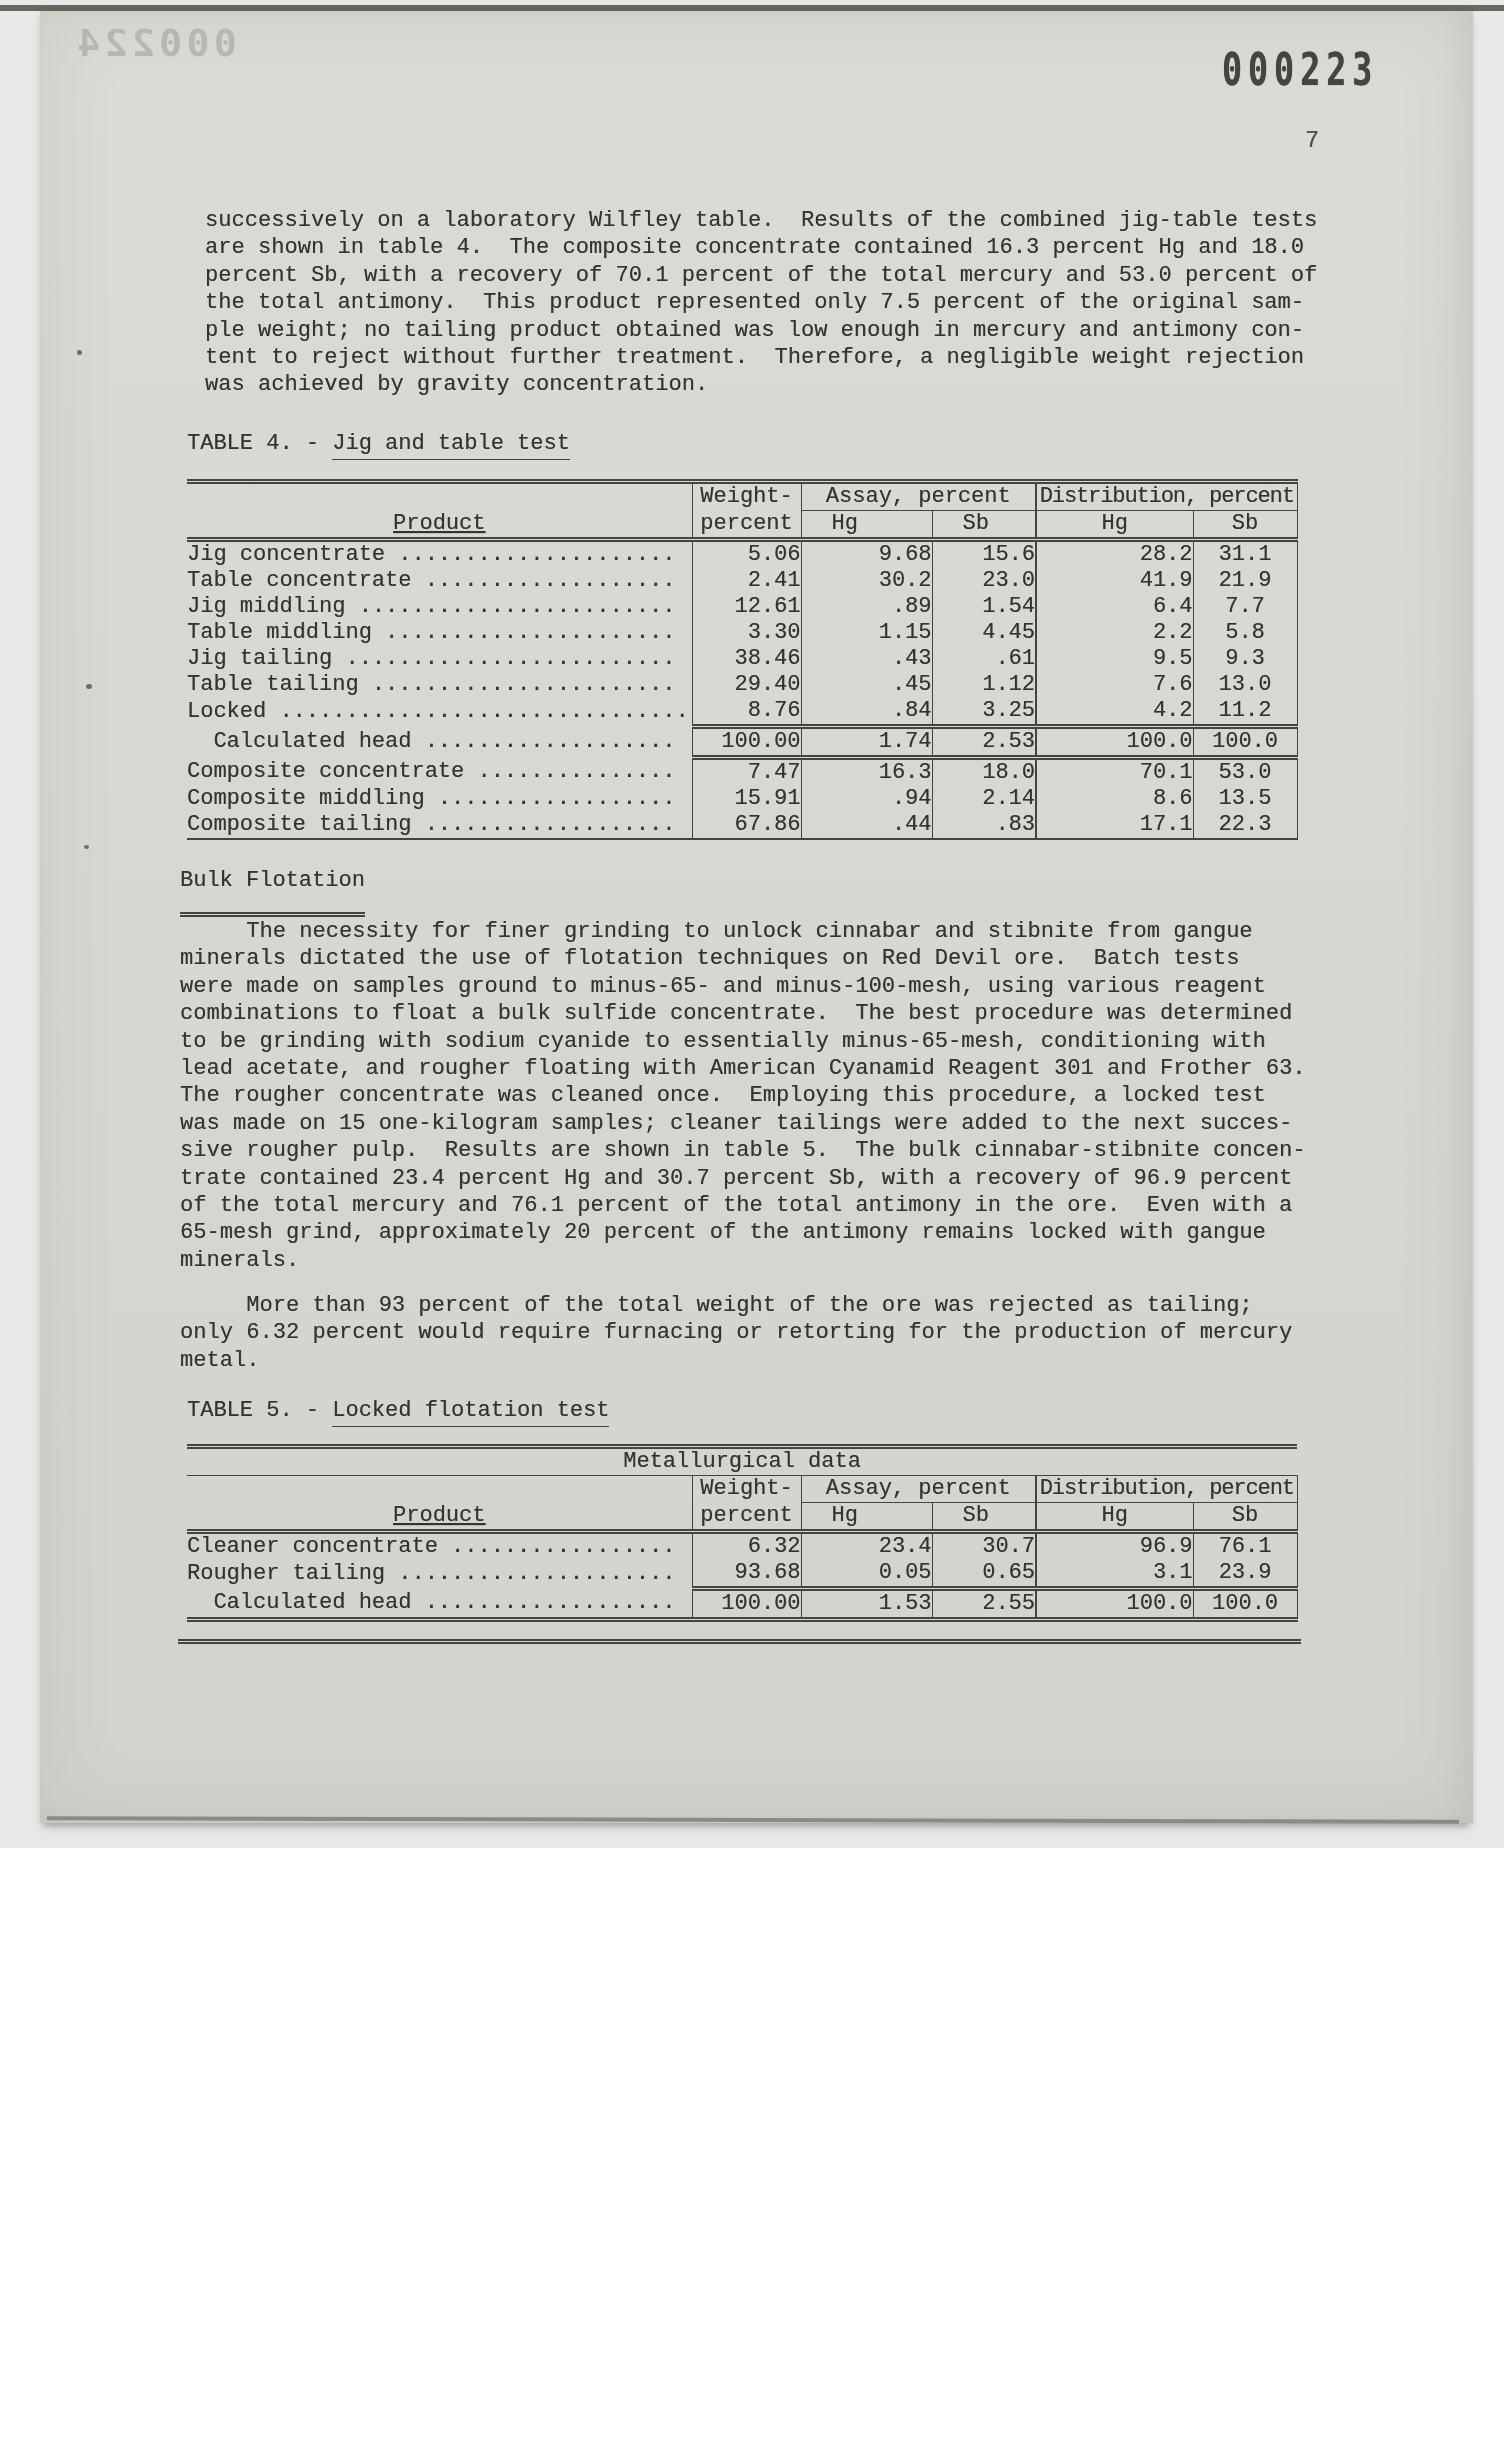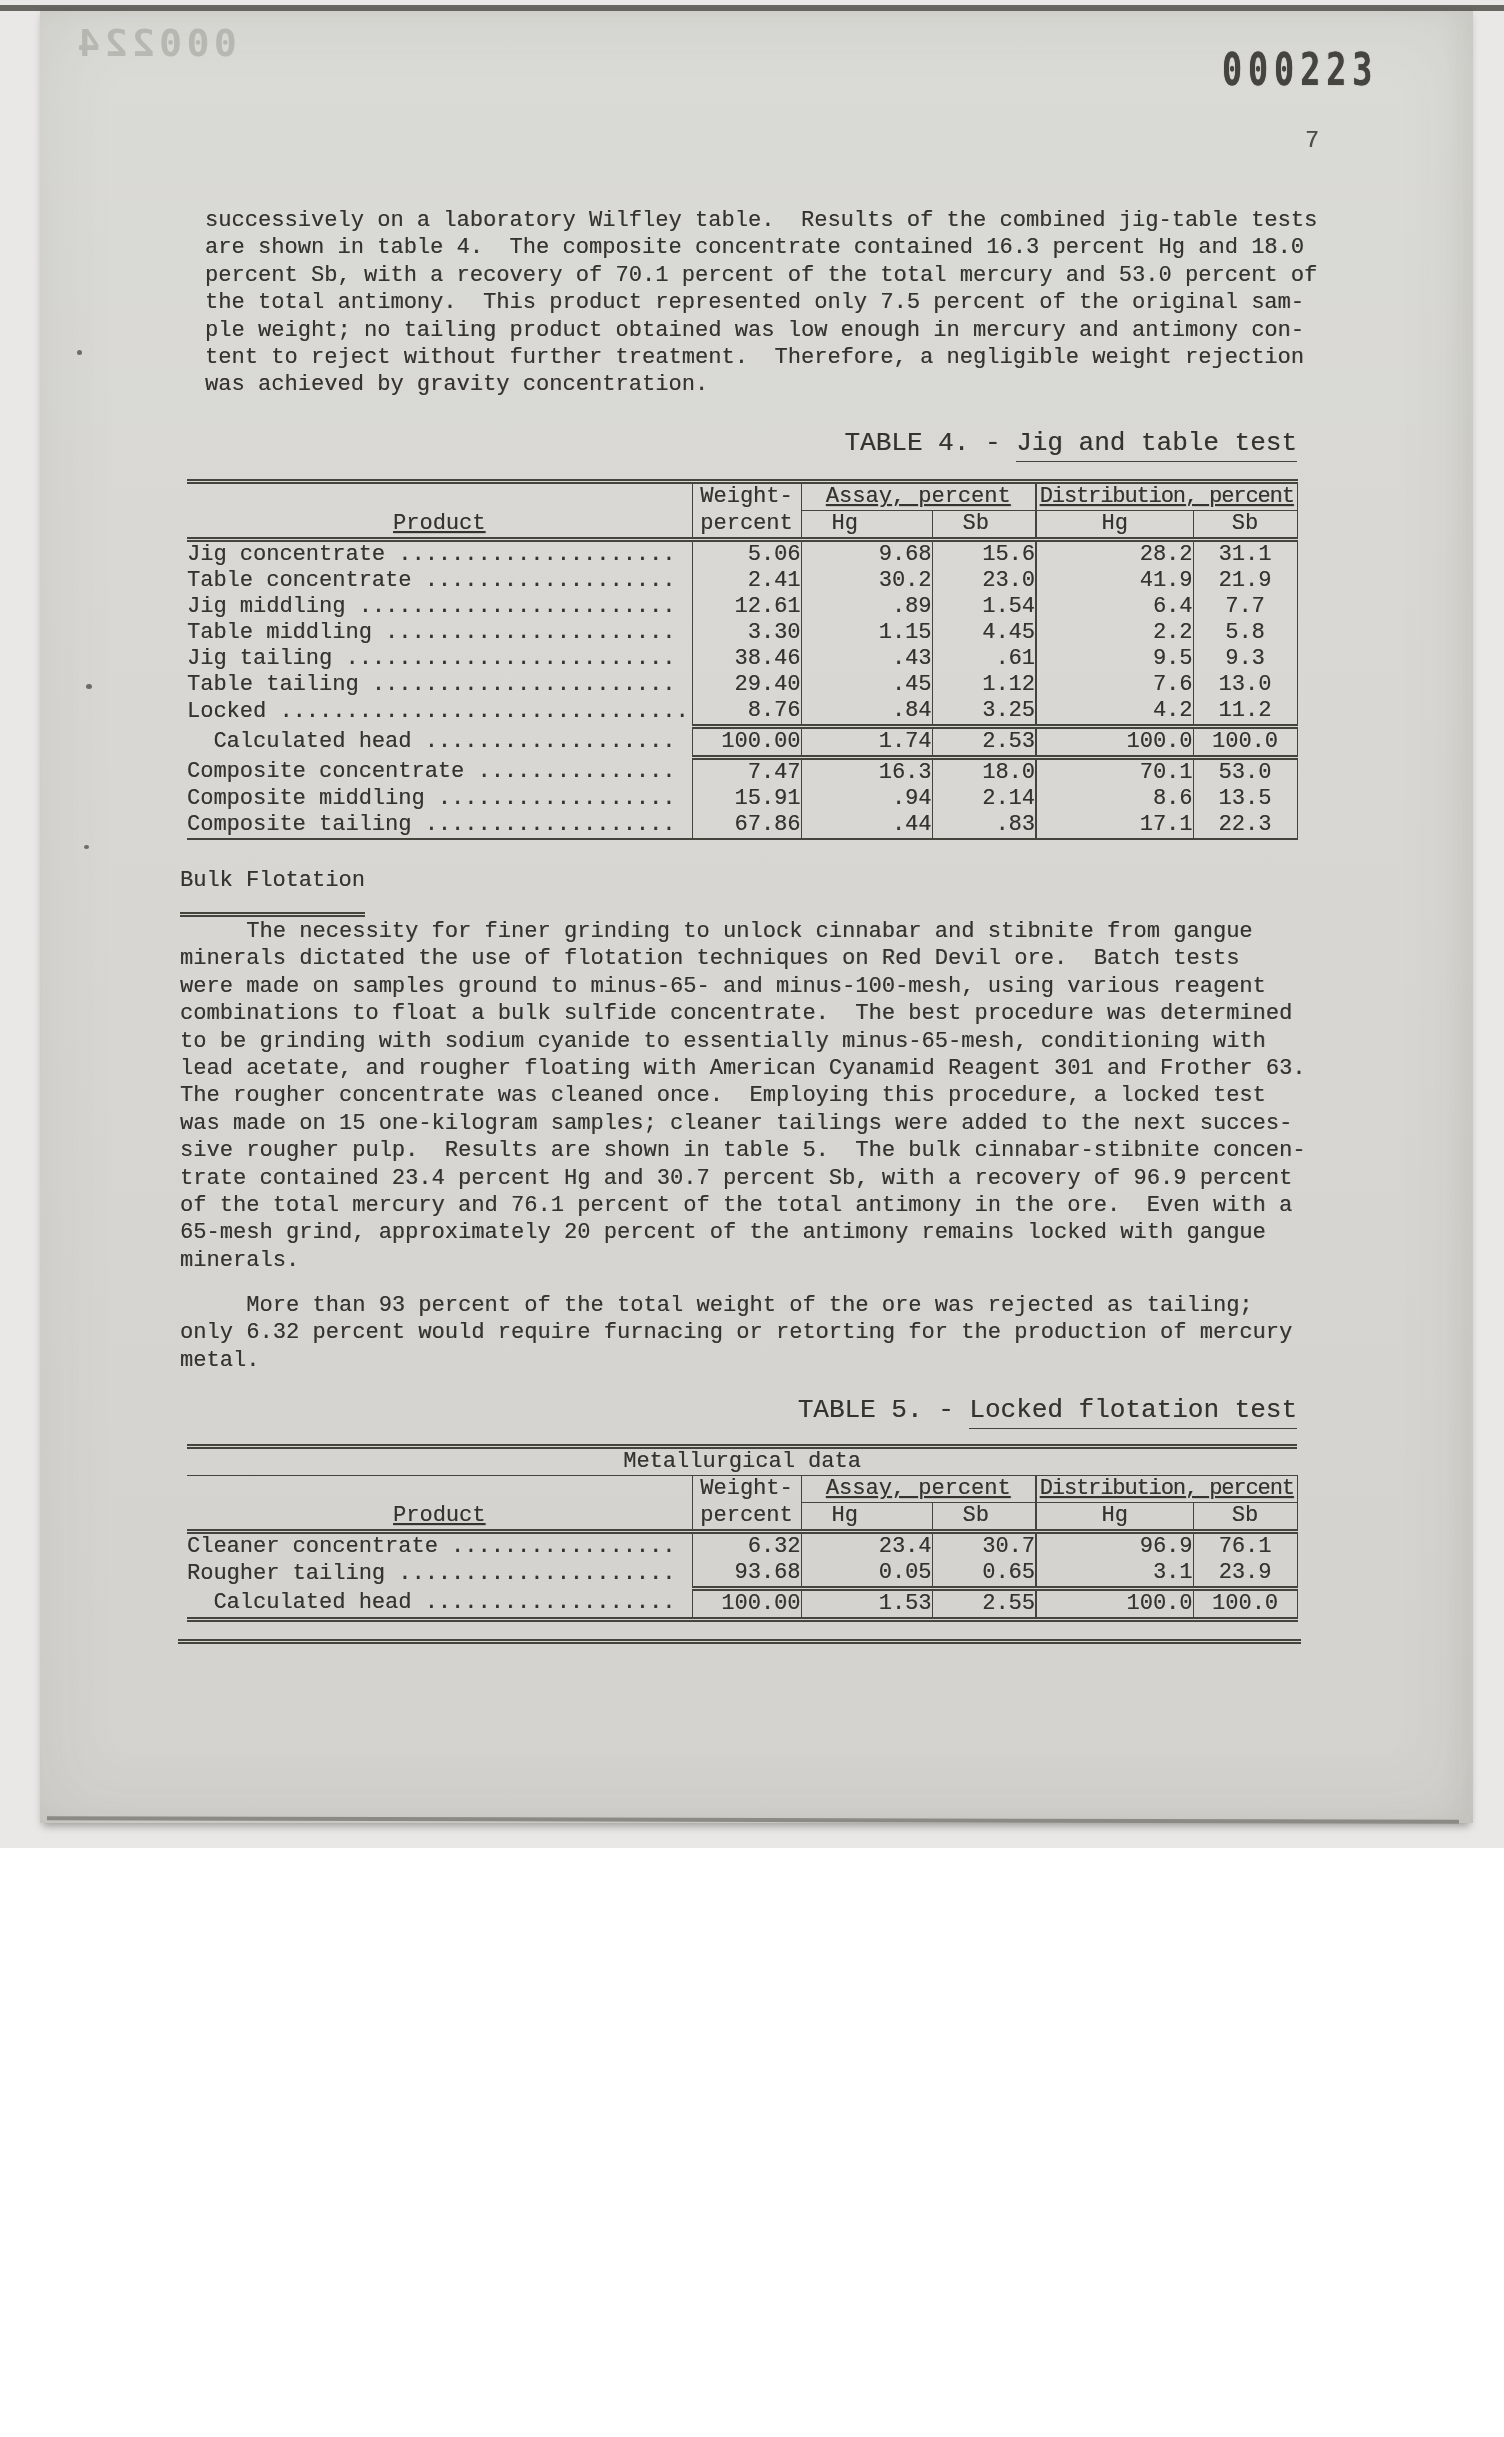--- a/index.html
+++ b/index.html
@@ -23,42 +23,42 @@
   .typeset{position:absolute;white-space:pre;font-size:22px;line-height:27.4px;letter-spacing:0.04px;
            text-shadow:0.3px 0.3px 0.4px rgba(45,44,40,0.5);}
   .ghost-stamp{position:absolute;left:73px;top:21px;display:inline-block;
            font:bold 38px "DejaVu Sans Mono",monospace;letter-spacing:4.4px;
            color:rgba(152,151,145,0.5);transform:scaleX(-1);filter:blur(0.6px);}
   .stamp{position:absolute;left:1222px;top:44px;
            font:bold 44px "DejaVu Sans Mono",monospace;letter-spacing:7.8px;color:#45443f;
            transform:scaleX(0.76);transform-origin:left center;text-shadow:0 0 0.9px #45443f;}
   .page-number{position:absolute;left:1305px;top:127px;font-size:23.5px;color:#4e4d48;
            text-shadow:0.3px 0.3px 0.3px rgba(60,59,55,0.5);}
-  .caption{position:absolute;left:187px;width:1110px;text-align:right;font-size:26px;line-height:27.4px;
+  .caption{position:absolute;left:187px;width:1110px;text-align:left;font-size:22px;line-height:27.4px;
            text-shadow:0.3px 0.3px 0.4px rgba(45,44,40,0.5);white-space:pre;}
   .u{border-bottom:1.7px solid var(--line);padding-bottom:2.6px;}
   .u2{border-bottom:5.2px double var(--line);padding-bottom:19px;}
   .heading{position:absolute;left:180px;font-size:22px;line-height:27.4px;
            text-shadow:0.3px 0.3px 0.4px rgba(45,44,40,0.5);}
   .dtable{position:absolute;border-collapse:collapse;table-layout:fixed;width:1110px;
           font-size:22px;color:var(--ink);text-shadow:0.3px 0.3px 0.4px rgba(45,44,40,0.5);}
   .dtable th,.dtable td{font-weight:normal;padding:0;height:26px;line-height:26px;
           overflow:hidden;white-space:pre;}
   .c1{border-right:1.7px solid var(--line);text-align:left;padding-left:4.4px;}
   .c2{border-right:1.7px solid var(--line);text-align:right;padding-right:10.4px;}
   .c3{border-right:1.7px solid var(--line);text-align:right;padding-right:37px;}
   .c4{border-right:2.6px solid var(--line);text-align:right;padding-right:28px;}
   .c5{border-right:1.7px solid var(--line);text-align:right;padding-right:31px;}
   .c6{border-right:1.7px solid var(--line);text-align:center;padding-right:35px;}
   .dtable thead tr:first-child th{border-top:5.2px double var(--line);}
   .dtable thead tr:last-child th{border-bottom:5.2px double var(--line);}
   th.th-product{text-align:center;vertical-align:bottom;border-bottom:5.2px double var(--line);padding-left:0;text-decoration:underline;}
   th.th-center{text-align:center;padding-left:0;padding-right:0;}
   th.th-left{text-align:left;padding-left:30px;padding-right:0;}
-  th.span-th{border-bottom:1.7px solid var(--line);text-align:center;padding:0;text-decoration:underline;}
+  th.span-th{border-bottom:1.7px solid var(--line);text-align:center;padding:0;}
   th.th-dist{letter-spacing:-1.1px;}
   th.subtitle{border-top:5.2px double var(--line);border-bottom:1.7px solid var(--line);
           padding:0;}
   tbody.sec-calc td{border-top:5.2px double var(--line);border-bottom:5.2px double var(--line);}
   tbody.sec-calc td.c1{border-top:none;border-bottom:none;}
   #table4 tbody.sec-end tr:last-child td{border-bottom:2.6px solid var(--line);}
   #table5 tbody.sec-calc td.c1{border-bottom:5.2px double var(--line);}
   .rule-double{position:absolute;border-top:5.2px double var(--line);height:0;}
 </style>
 </head>

